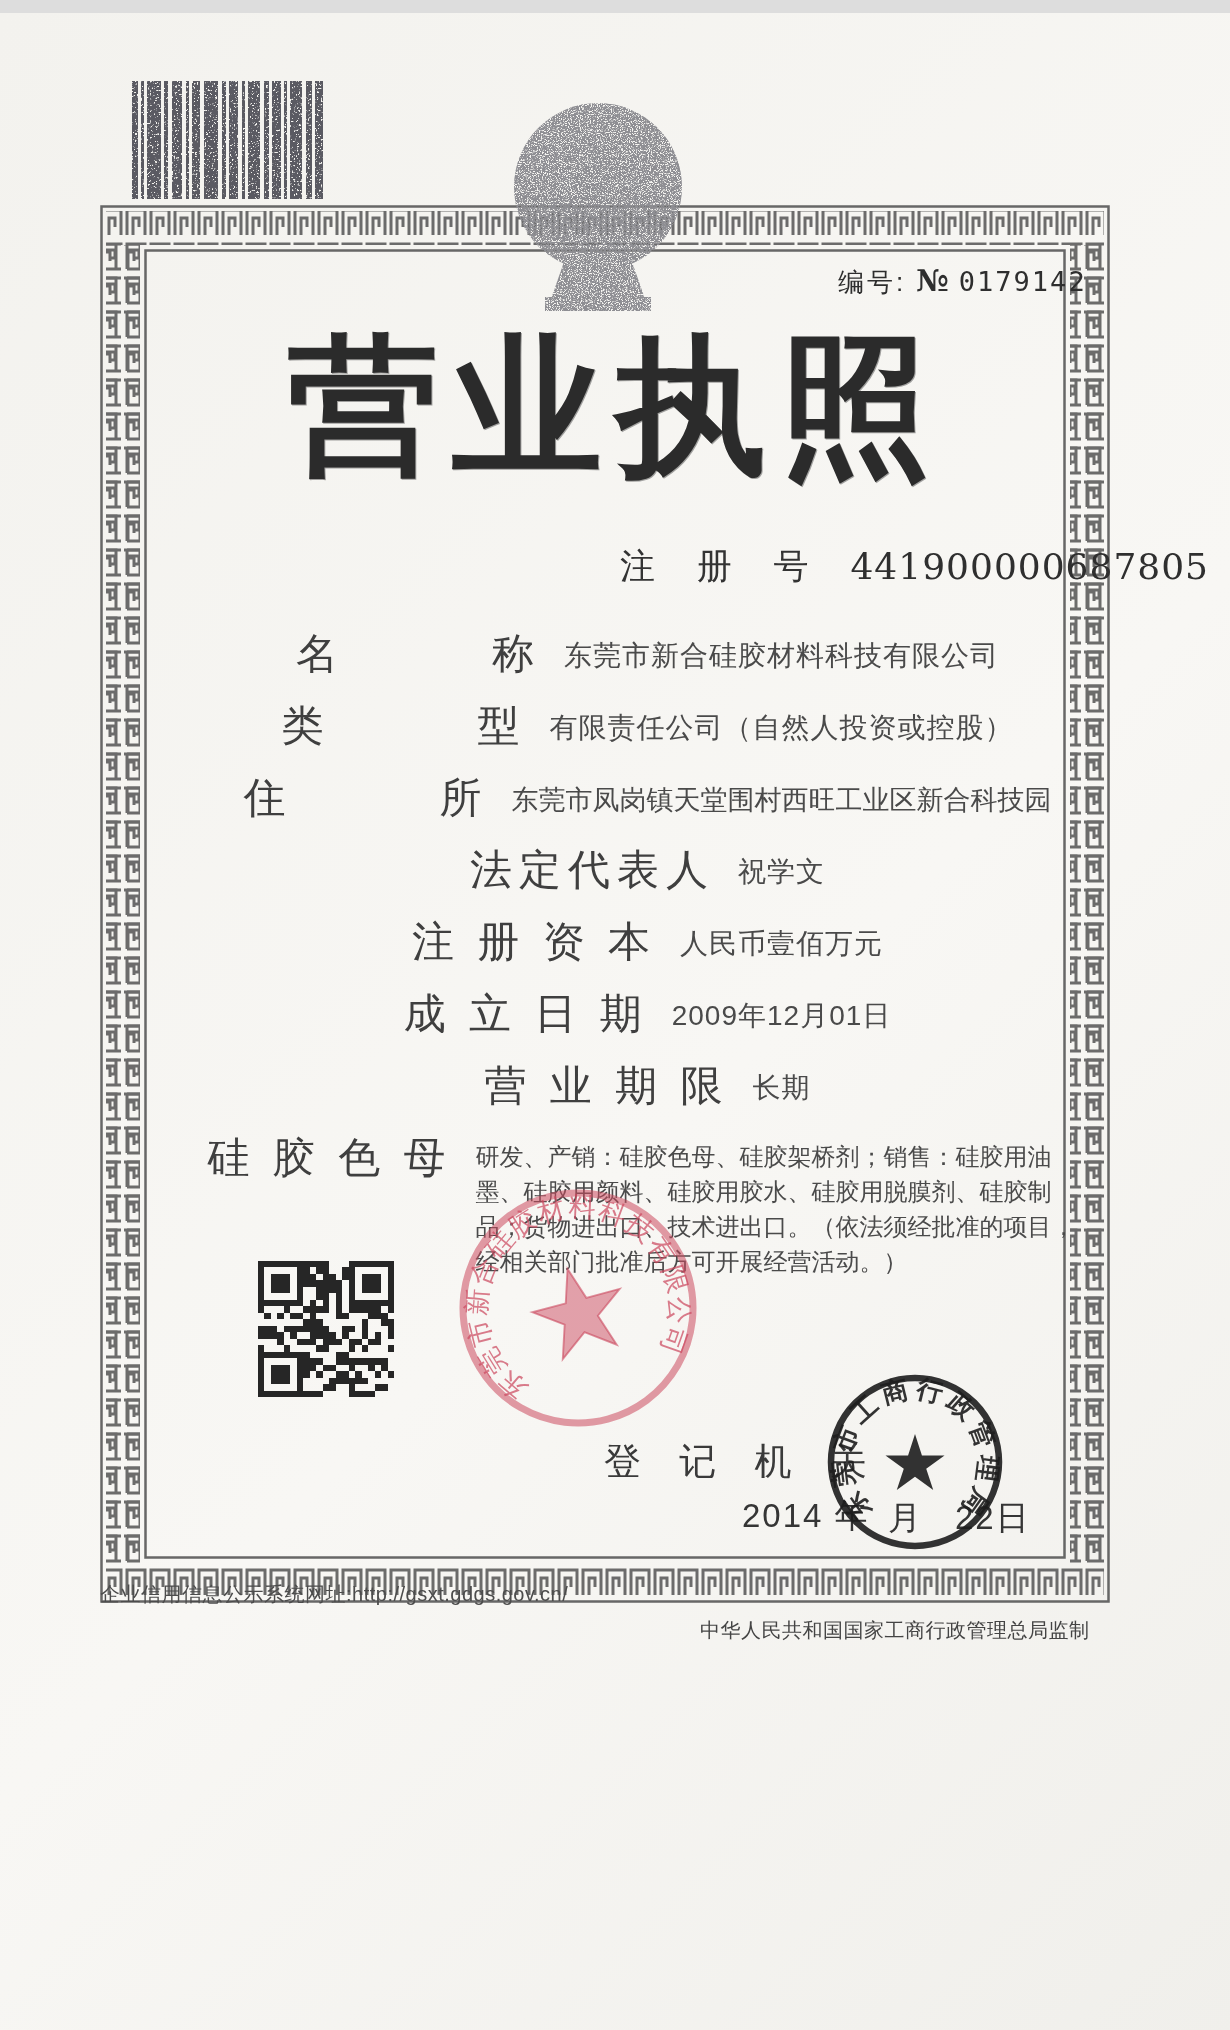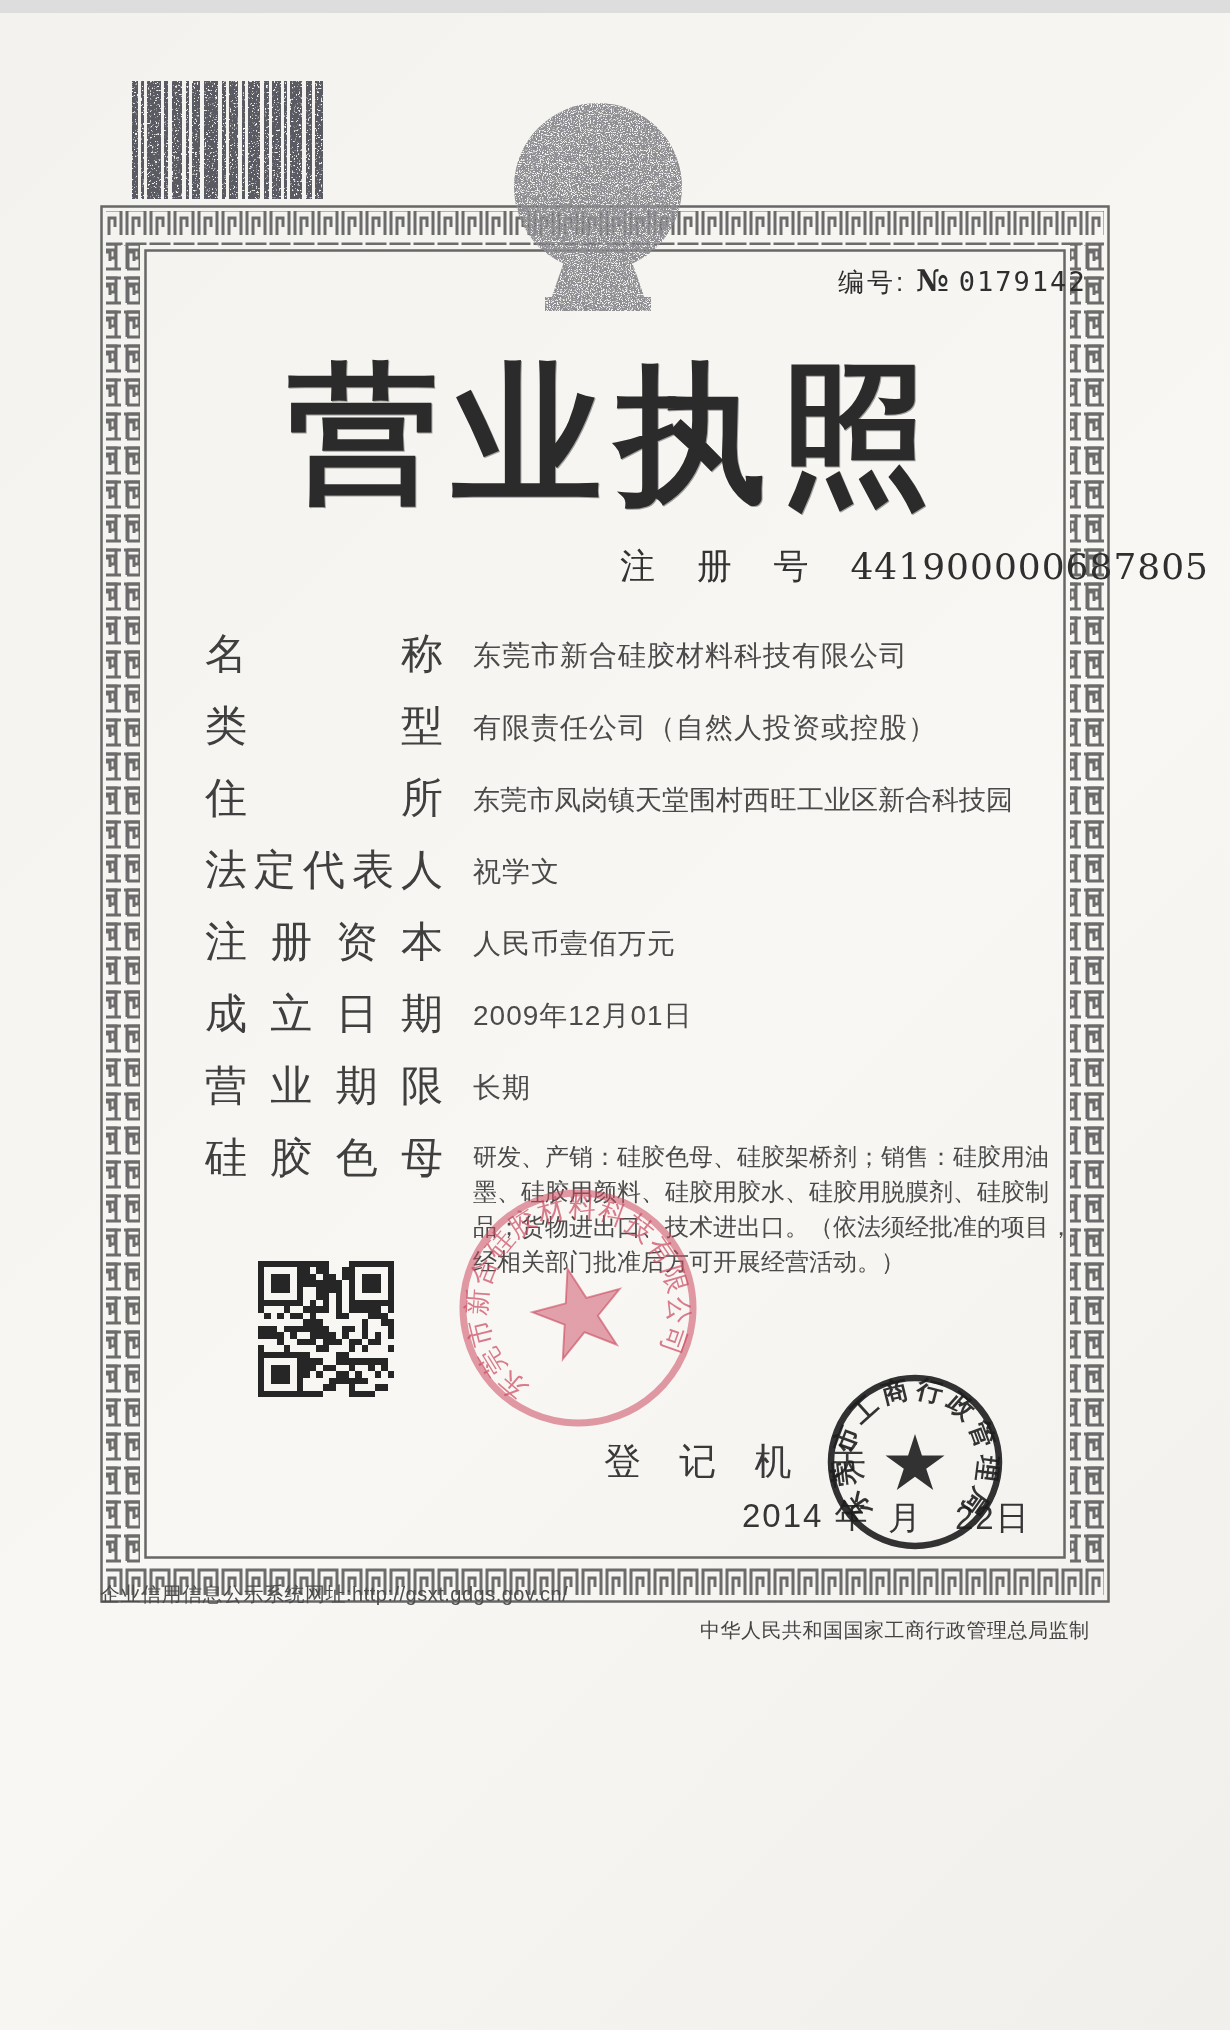--- a/index.html
+++ b/index.html
@@ -8,30 +8,30 @@
     background:linear-gradient(135deg,#f3f2ee 0%,#f8f7f4 55%,#f0efeb 100%);
     font-family:"Liberation Sans",sans-serif;color:#3c3c3c;
   }
   .abs{position:absolute;}
   
   .serial{left:838px;top:250px;display:flex;align-items:baseline;gap:10px;color:#2e2e2e;}
   .serial .lbl{font-size:26px;letter-spacing:3px;}
   .serial .nomark{font-family:"DejaVu Serif",serif;font-weight:bold;font-size:30px;}
   .serial .num{font-family:"DejaVu Sans Mono",monospace;font-size:27px;letter-spacing:2px;}
   
-  .title{left:0;right:0;top:346px;text-align:center;font-size:150px;line-height:1;
+  .title{left:0;right:0;top:318px;text-align:center;font-size:150px;line-height:1;
     font-weight:bold;letter-spacing:14px;padding-left:2px;color:#2b2b2b;
     text-shadow:1px 1px 0 rgba(90,90,90,.55);}
   
   .regno{left:620px;top:530px;display:flex;align-items:center;gap:26px;}
   .regno .lbl{font-size:35px;letter-spacing:16px;color:#333;}
   .regno .num{font-family:"DejaVu Serif",serif;font-size:36px;letter-spacing:1px;color:#2f2f2f;}
   
   .rows{left:205px;top:618px;width:885px;}
-  .row{display:flex;align-items:flex-start;margin-bottom:26px;}
+  .row{display:flex;align-items:flex-start;margin-bottom:26px;justify-content:center;}
   .row .flabel{width:238px;min-width:238px;margin-right:30px;font-size:42px;line-height:46px;
     color:#3f3f3f;text-align:justify;text-align-last:justify;text-justify:inter-character;}
   .row .fvalue{font-size:28px;line-height:36px;margin-top:7px;color:#4a4a4a;letter-spacing:1px;}
   .row .fvalue.addr{font-size:27px;letter-spacing:0;}
   .row .fvalue.scope{font-size:24px;line-height:35px;width:612px;margin-top:4px;letter-spacing:0;}
   
   .registrar{left:604px;top:1424px;font-size:37px;letter-spacing:14px;color:#3a3a3a;}
   .dpart{font-size:33px;color:#353535;letter-spacing:2px;}
   
   .footer-left{left:100px;top:1568px;font-size:20px;color:#4c4c4c;letter-spacing:.5px;}

